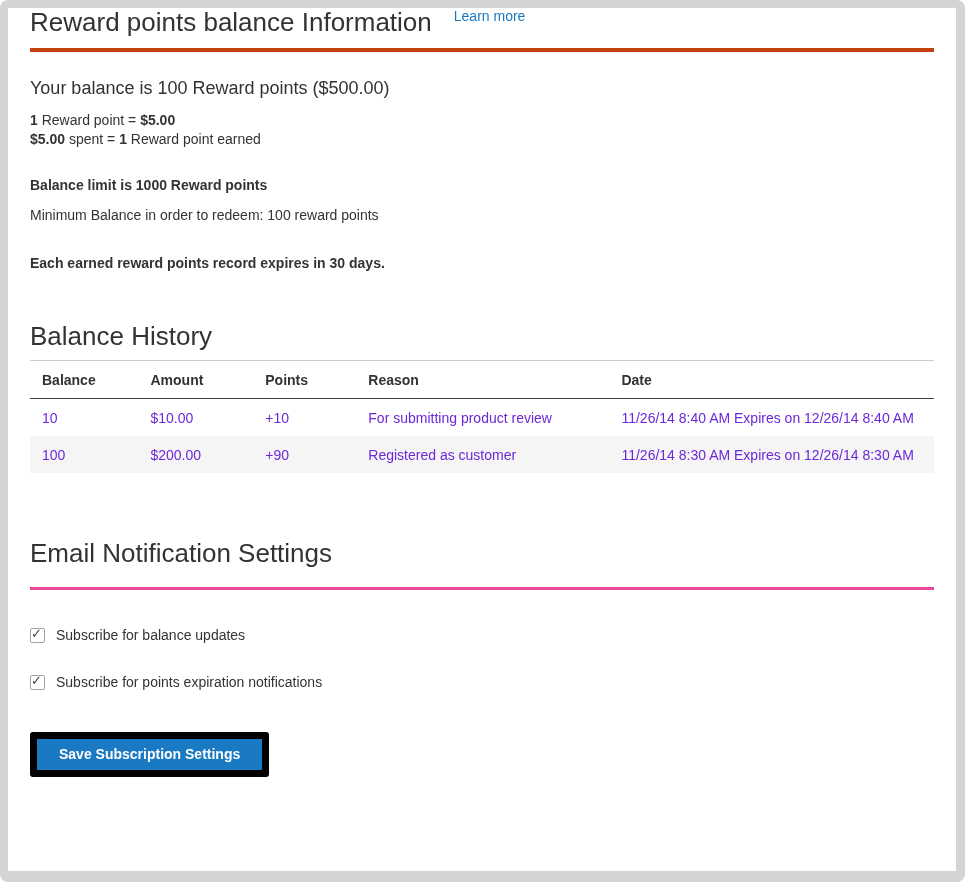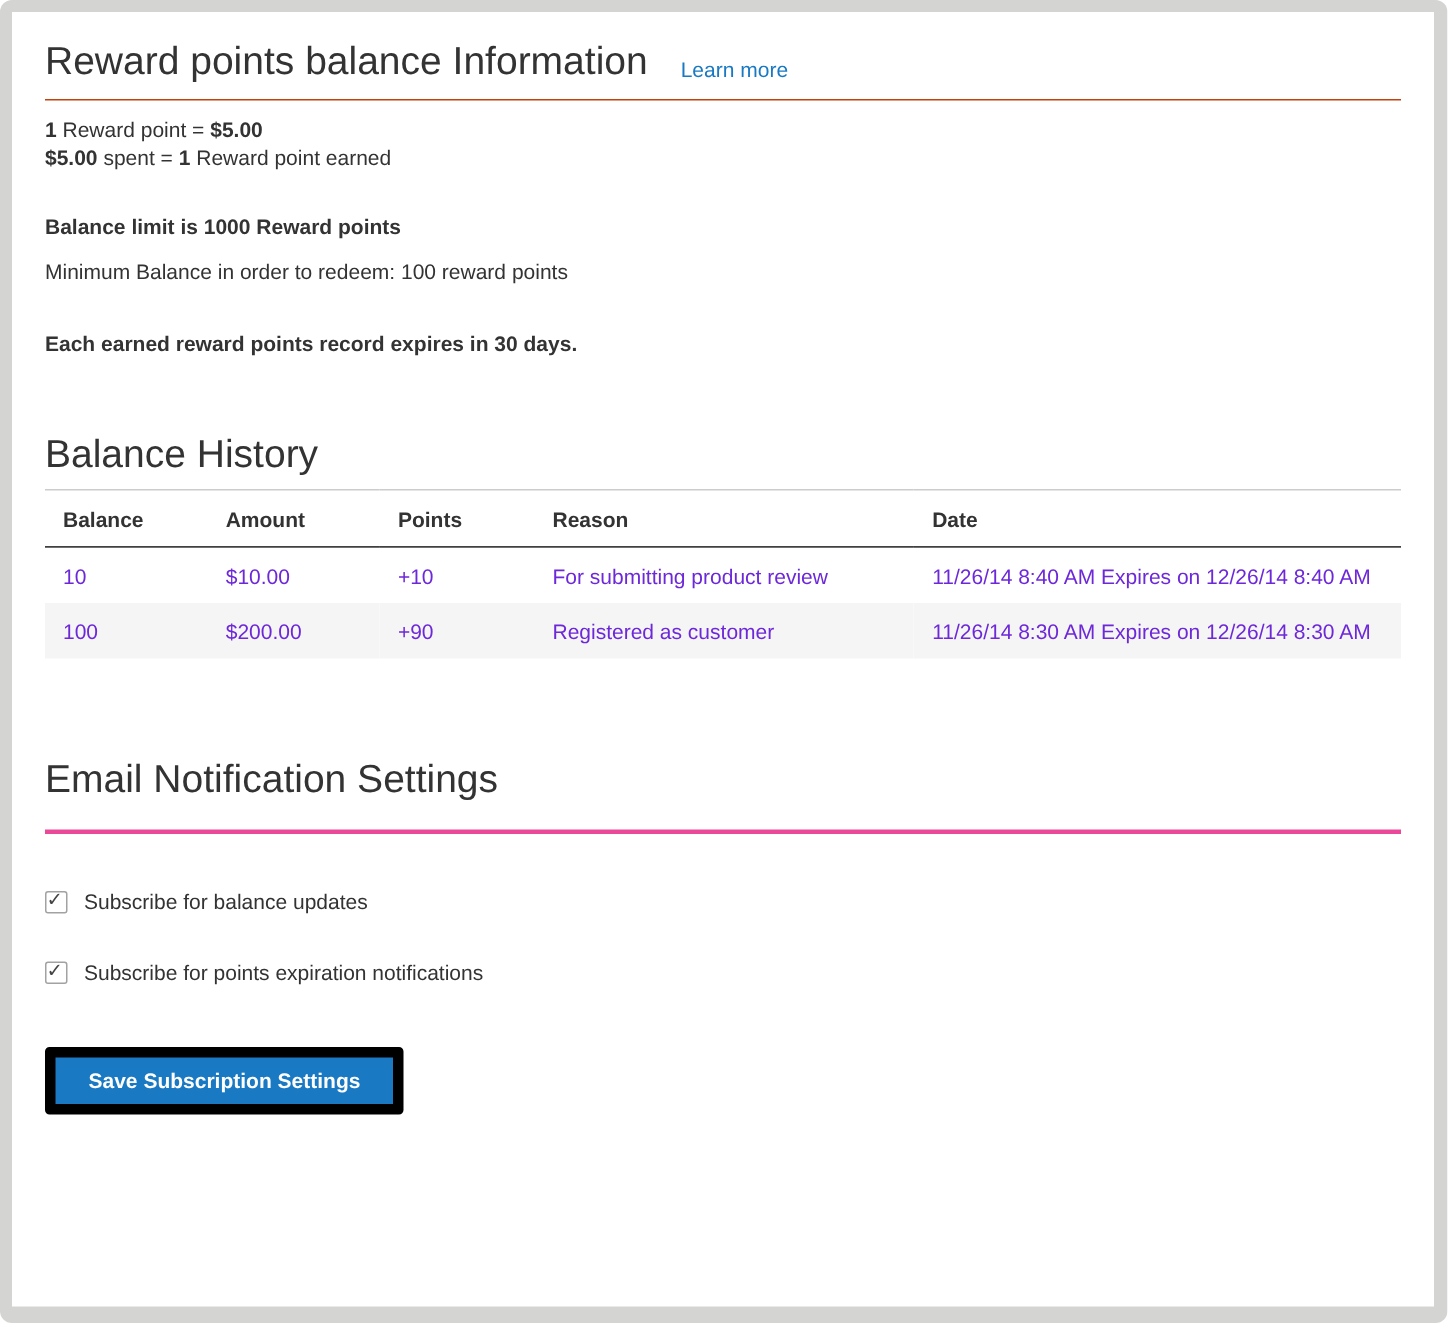--- a/index.html
+++ b/index.html
@@ -17,25 +17,24 @@
   }
   .card {
     background: #ffffff;
     width: 100%;
     height: 100%;
     padding: 0 22px;
     overflow: hidden;
   }
   
   .card-header {
-    padding-top: 18px;
     padding-bottom: 12px;
-    border-bottom: 1px solid #c2410c;
+    border-bottom: 4px solid #c2410c;
     display: flex;
-    align-items: flex-end;
+    align-items: flex-start;
   }
   .page-title {
     font-size: 26px;
     font-weight: 300;
     line-height: 28px;
     color: #333333;
   }
   .learn-more {
     margin-left: 22px;
     font-size: 14px;
@@ -179,20 +178,21 @@
 <body>
 
 <div class="frame">
   <div class="card">
 
     <div class="card-header">
       <h1 class="page-title">Reward points balance Information</h1>
       <a class="learn-more" href="#">Learn more</a>
     </div>
 
+    <div class="balance-summary">Your balance is 100 Reward points ($500.00)</div>
 
     <div class="rates-lines">
       <div><strong>1</strong><span> Reward point = </span><strong>$5.00</strong></div>
       <div><strong>$5.00</strong><span> spent = </span><strong>1</strong><span> Reward point earned</span></div>
     </div>
 
     <div class="limit-heading">Balance limit is 1000 Reward points</div>
     <div class="min-redeem">Minimum Balance in order to redeem: 100 reward points</div>
 
     <div class="expiry-heading">Each earned reward points record expires in 30 days.</div>

